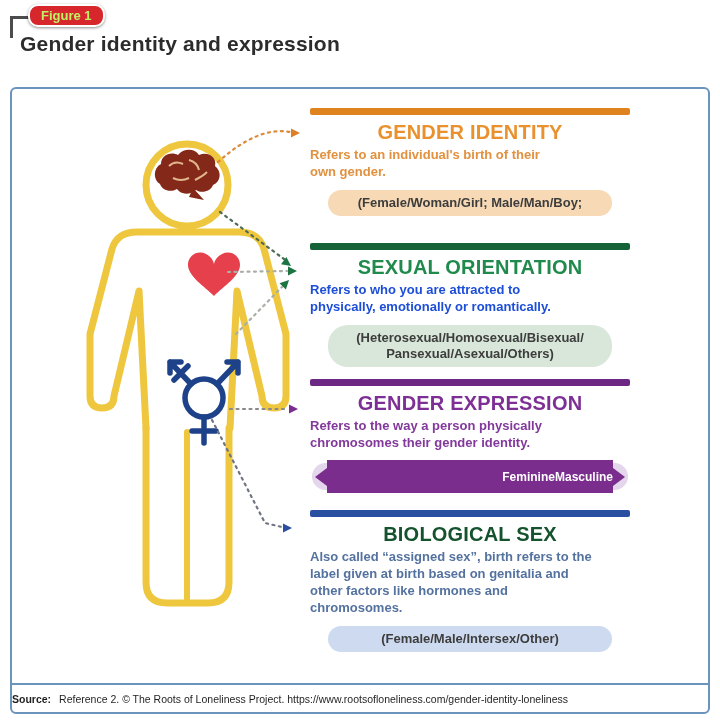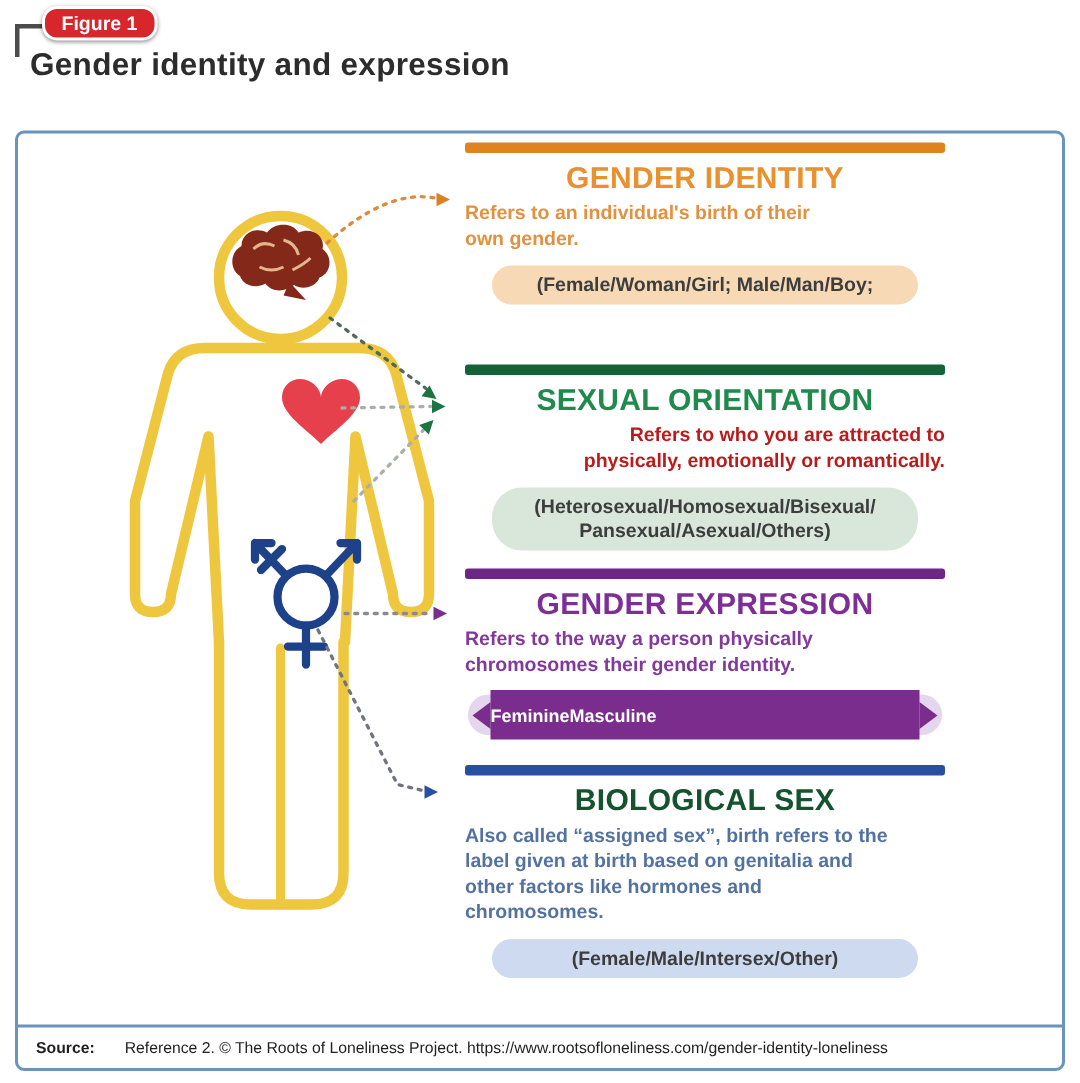--- a/index.html
+++ b/index.html
@@ -1,72 +1,72 @@
 <!DOCTYPE html>
 <html><head>
 <meta charset="utf-8">
 <style>
   html,body{margin:0;padding:0;background:#fff;}
   .page{position:relative;width:720px;height:722px;background:#ffffff;overflow:hidden;
         font-family:"Liberation Sans",sans-serif;}
   .corner-bracket{position:absolute;left:10px;top:16px;width:26px;height:19px;
         border-left:3px solid #4c4c4c;border-top:3px solid #4c4c4c;}
   .figure-badge{position:absolute;left:28px;top:4px;padding:2px 11px;border-radius:10px;
-        font-size:13px;font-weight:bold;color:#ffffff;border:2px solid #ffffff;
+        font-size:13px;font-weight:bold;color:#bef264;border:2px solid #ffffff;
         box-shadow:0 1px 3px rgba(0,0,0,.45);}
   .page-title{position:absolute;left:20px;top:32px;font-size:21px;font-weight:bold;
         color:#2c2c2c;letter-spacing:.2px;}
   .main-box{position:absolute;left:10px;top:87px;width:696px;height:623px;
         border:2px solid #6B94BC;border-radius:6px;background:#fff;}
   .section{position:absolute;left:298px;width:320px;}
   .section .bar{height:7px;border-radius:2px;}
   .section h2{margin:6px 0 2px;font-size:20px;text-align:center;font-weight:bold;letter-spacing:.2px;}
   .desc{font-size:13px;font-weight:bold;line-height:17px;white-space:nowrap;}
   .pill{margin:10px 18px 0;border-radius:20px;padding:5px 4px;text-align:center;
         font-size:13px;font-weight:bold;color:#3d3d3d;line-height:16px;white-space:nowrap;}
   .spectrum{margin:12px 2px 0;height:27px;border-radius:14px;display:flex;align-items:center;
         padding:0 3px;box-sizing:border-box;}
-  .spec-band{flex:1;height:33px;display:flex;align-items:center;justify-content:flex-start;
+  .spec-band{flex:1;height:33px;display:flex;align-items:center;justify-content:flex-end;
         color:#fff;font-size:12px;font-weight:bold;}
   .spec-left{width:0;height:0;border-top:9px solid transparent;border-bottom:9px solid transparent;
         border-right:12px solid #7B2D8E;}
   .spec-right{width:0;height:0;border-top:9px solid transparent;border-bottom:9px solid transparent;
         border-left:12px solid #7B2D8E;}
   .footer{position:absolute;left:0;right:0;bottom:0;height:27px;border-top:2px solid #6B94BC;
-        display:flex;align-items:center;gap:20px;padding-left:12px;font-size:10.5px;color:#1f1f1f;}
+        display:flex;align-items:center;gap:8px;font-size:10.5px;color:#1f1f1f;}
   .src-label{font-weight:bold;}
   .overlay{position:absolute;left:0;top:0;pointer-events:none;}
 </style>
 </head>
 <body>
 
 <div class="page">
 
   <div class="corner-bracket"></div>
   <div class="figure-badge" style="background: rgb(215, 38, 44);">Figure 1</div>
   <div class="page-title" style="color: rgb(44, 44, 44);">Gender identity and expression</div>
 
   <div class="main-box" style="border-color: rgb(107, 148, 188);">
 
-    <div class="section" style="top:6px">
+    <div class="section" style="top:19px">
       <div class="bar" style="background: rgb(223, 131, 30);"></div>
       <h2 style="color: rgb(232, 145, 46);">GENDER IDENTITY</h2>
       <div class="desc" style="color: rgb(225, 145, 63);">
         <div>Refers to an individual's birth of their</div>
         <div>own gender.</div>
       </div>
       <div class="pill" style="background: rgb(247, 217, 181);">
         <div>(Female/Woman/Girl; Male/Man/Boy;</div>
       </div>
     </div>
 
     <div class="section" style="top:154px">
       <div class="bar" style="background: rgb(21, 98, 56);"></div>
       <h2 style="color: rgb(31, 138, 76);">SEXUAL ORIENTATION</h2>
-      <div class="desc" style="color: #b91c1c; text-align: right;">
+      <div class="desc" style="color: #1d4ed8;">
         <div>Refers to who you are attracted to</div>
         <div>physically, emotionally or romantically.</div>
       </div>
       <div class="pill" style="background: rgb(216, 231, 217);">
         <div>(Heterosexual/Homosexual/Bisexual/</div>
         <div>Pansexual/Asexual/Others)</div>
       </div>
     </div>
 
     <div class="section" style="top:290px">

